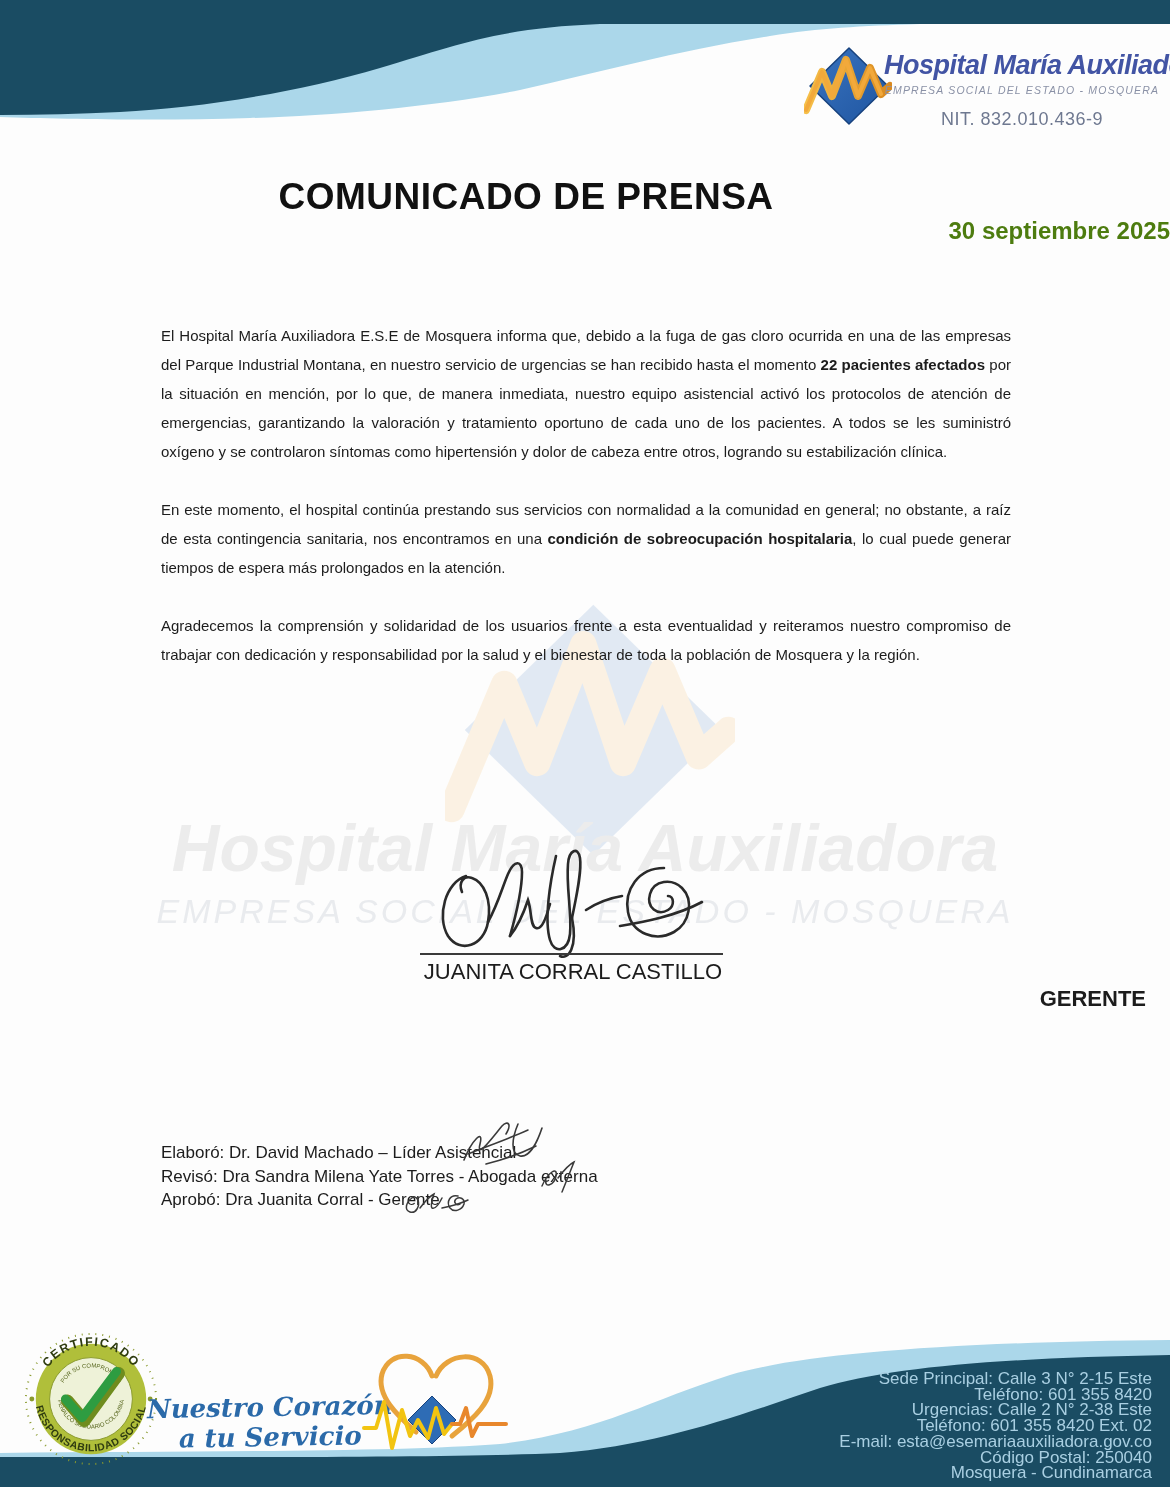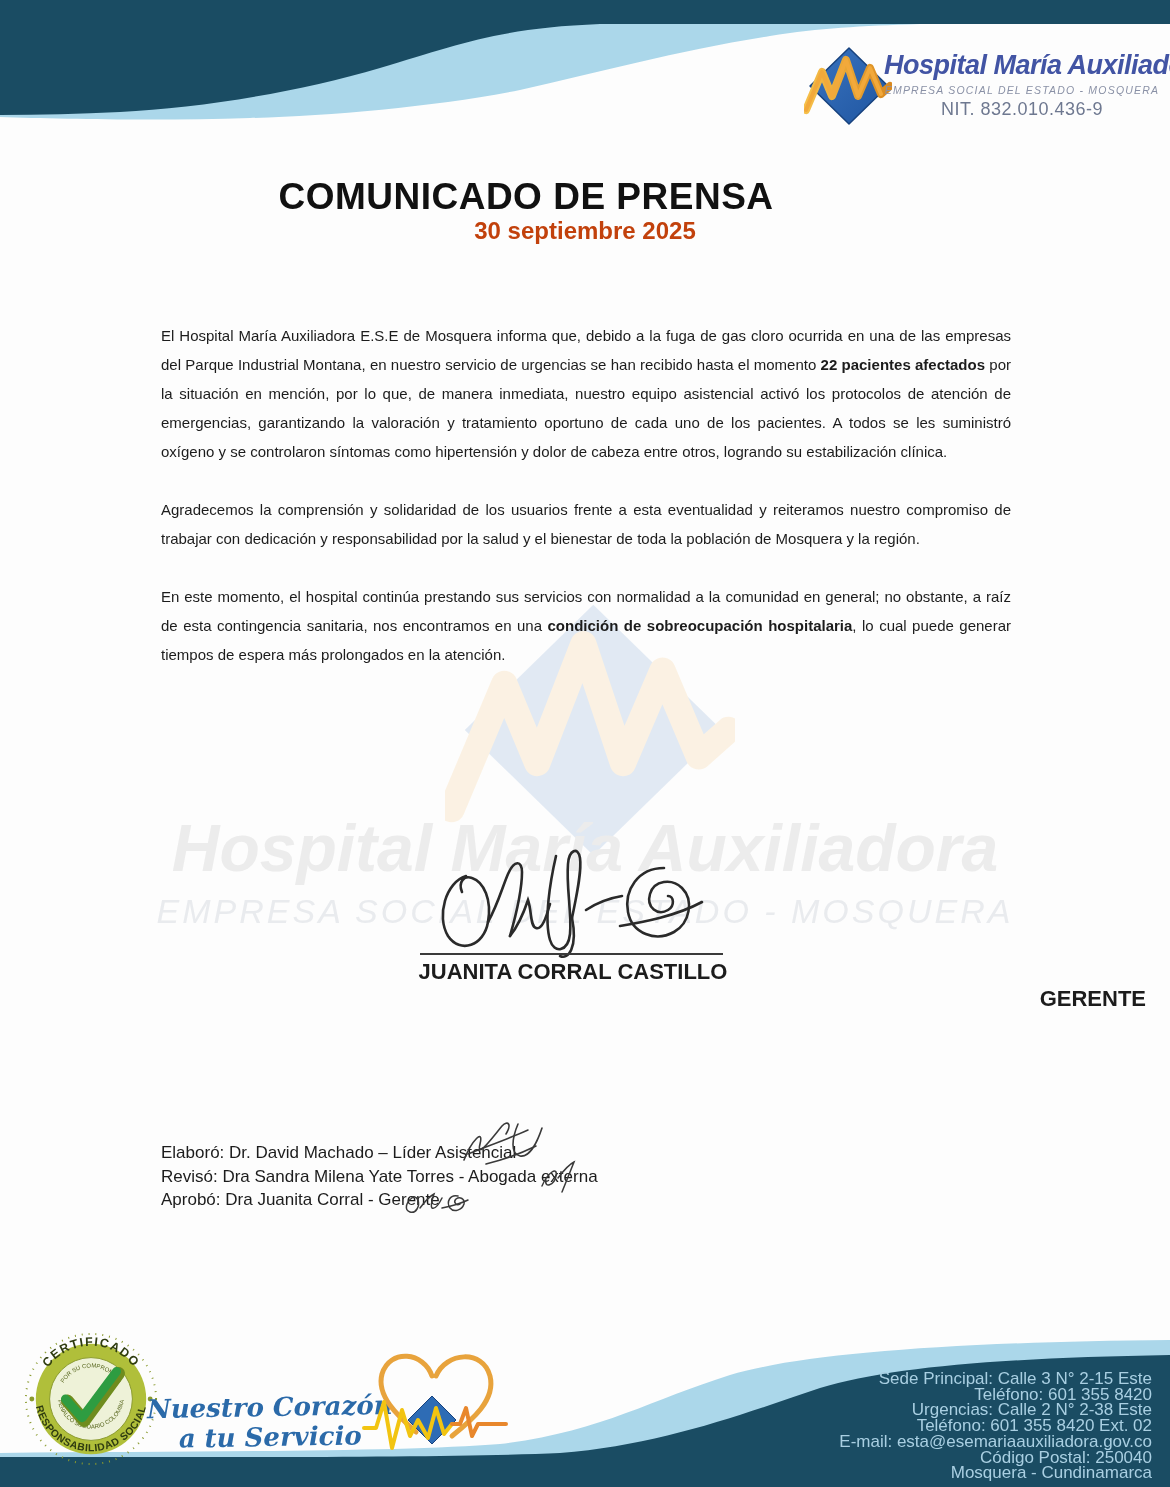--- a/index.html
+++ b/index.html
@@ -11,39 +11,39 @@
   .abs{position:absolute;}
   svg{display:block;}
 
   
   .header-svg{top:0;left:0;}
   .logo-wrap{top:44px;left:800px;width:360px;height:95px;}
   .logo-diamond{position:absolute;top:2px;left:4px;}
   .logo-texts{position:absolute;left:84px;top:6px;width:276px;text-align:center;}
   .logo-name{font-size:27px;font-weight:700;font-style:italic;color:#4254a4;white-space:nowrap;letter-spacing:-0.5px;}
   .logo-sub{font-size:10.5px;color:#8a91a6;letter-spacing:1.2px;margin-top:3px;white-space:nowrap;font-style:italic;}
-  .logo-nit{font-size:18px;color:#6e7890;margin-top:3px;letter-spacing:0.5px;}
+  .logo-nit{font-size:18px;color:#6e7890;margin-top:13px;letter-spacing:0.5px;}
 
   
   .doc-title{top:176px;left:0;width:1052px;text-align:center;font-size:37px;font-weight:700;letter-spacing:0.5px;color:#111;}
-  .doc-date{top:217px;left:0;width:1170px;text-align:center;font-size:24px;font-weight:700;color:#c2410c;}
+  .doc-date{top:217px;left:0;width:1170px;text-align:right;font-size:24px;font-weight:700;color:#4d7c0f;}
 
   
   .body-text{top:321px;left:161px;width:850px;font-size:15px;line-height:29px;text-align:justify;z-index:2;}
   .body-text p{margin:0 0 29px 0;}
 
   
   .wm1{top:810px;left:0;width:1170px;text-align:center;font-size:66px;font-weight:700;font-style:italic;color:#ececec;white-space:nowrap;z-index:1;}
   .wm2{top:892px;left:0;width:1170px;text-align:center;font-size:34px;color:#e9ebee;letter-spacing:3px;white-space:nowrap;z-index:1;font-style:italic;}
   .wm-logo{top:565px;left:445px;opacity:0.13;z-index:0;}
 
   
   .sig-svg{top:838px;left:428px;z-index:3;}
   .sig-line{top:953px;left:420px;width:303px;border-top:2px solid #3a3a3a;z-index:3;}
-  .sig-name{top:959px;left:0;width:1146px;text-align:center;font-size:22px;font-weight:700;z-index:3;}
+  .sig-name{top:959px;left:0;width:1146px;text-align:center;font-size:22px;font-weight:400;z-index:3;}
   .sig-role{top:986px;left:0;width:1146px;text-align:right;font-size:22px;font-weight:700;z-index:3;}
 
   
   .footnotes{top:1141px;left:161px;font-size:17px;line-height:23.5px;z-index:2;}
   .fn-scribble1{top:1120px;left:458px;z-index:3;}
   .fn-scribble2{top:1160px;left:538px;z-index:3;}
   .fn-scribble3{top:1186px;left:402px;z-index:3;}
 
   
   .footer-svg{top:1340px;left:0;z-index:0;}
@@ -91,22 +91,22 @@
   <div class="abs doc-title">COMUNICADO DE PRENSA</div>
   <div class="abs doc-date">30 septiembre 2025</div>
 
   <svg class="abs wm-logo" width="290" height="330" viewBox="0 0 88 100">
     <polygon points="45,12 84,50 45,88 6,50" fill="#2e6cb5"></polygon>
     <path d="M2,74 L18,36 L28,60 L42,24 L54,60 L66,32 L77,58 L86,50" fill="none" stroke="#f2a93b" stroke-width="8" stroke-linejoin="round" stroke-linecap="round"></path>
   </svg>
 
   <div class="abs body-text">
     <p><span>El Hospital María Auxiliadora E.S.E de Mosquera informa que, debido a la fuga de gas cloro ocurrida en una de las empresas del Parque Industrial Montana, en nuestro servicio de urgencias se han recibido hasta el momento </span><span style="font-weight: 700;">22 pacientes afectados</span><span> por la situación en mención, por lo que, de manera inmediata, nuestro equipo asistencial activó los protocolos de atención de emergencias, garantizando la valoración y tratamiento oportuno de cada uno de los pacientes. A todos se les suministró oxígeno y se controlaron síntomas como hipertensión y dolor de cabeza entre otros, logrando su estabilización clínica.</span></p>
+    <p><span>En este momento, el hospital continúa prestando sus servicios con normalidad a la comunidad en general; no obstante, a raíz de esta contingencia sanitaria, nos encontramos en una </span><span style="font-weight: 700;">condición de sobreocupación hospitalaria</span><span>, lo cual puede generar tiempos de espera más prolongados en la atención.</span></p>
     <p><span>Agradecemos la comprensión y solidaridad de los usuarios frente a esta eventualidad y reiteramos nuestro compromiso de trabajar con dedicación y responsabilidad por la salud y el bienestar de toda la población de Mosquera y la región.</span></p>
-    <p><span>En este momento, el hospital continúa prestando sus servicios con normalidad a la comunidad en general; no obstante, a raíz de esta contingencia sanitaria, nos encontramos en una </span><span style="font-weight: 700;">condición de sobreocupación hospitalaria</span><span>, lo cual puede generar tiempos de espera más prolongados en la atención.</span></p>
   </div>
 
   <div class="abs wm1">Hospital María Auxiliadora</div>
   <div class="abs wm2">EMPRESA SOCIAL DEL ESTADO - MOSQUERA</div>
 
   <svg class="abs sig-svg" width="310" height="125" viewBox="0 0 310 125">
     <g fill="none" stroke="#2a2a2a" stroke-width="2.6" stroke-linecap="round">
       <path d="M38,38 C18,44 8,78 20,98 C32,116 56,108 60,84 C64,62 56,44 44,40 C36,37 30,44 34,54"></path>
       <path d="M60,84 C70,66 74,50 80,36 C86,22 94,22 94,34 C94,56 86,84 82,98"></path>
       <path d="M82,98 C90,88 96,74 100,62 C104,74 102,88 108,90 C114,92 118,80 122,66"></path>

